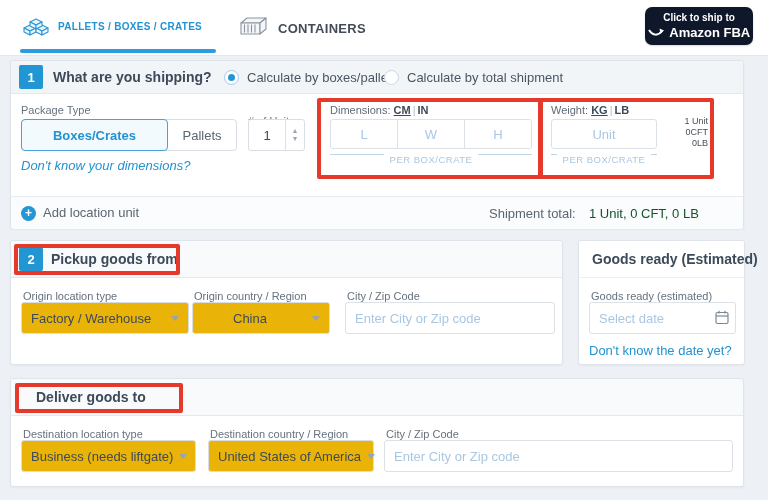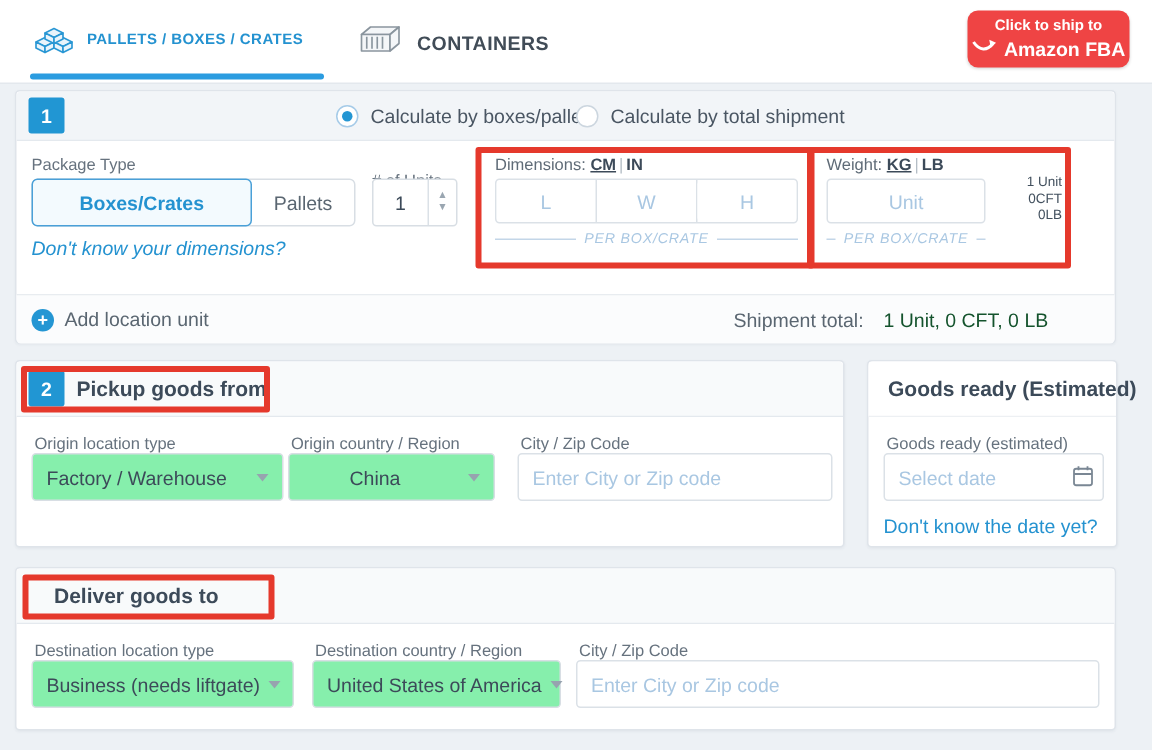--- a/index.html
+++ b/index.html
@@ -11,37 +11,37 @@
     overflow: hidden;
     color: #3c4a59;
   }
   .abs { position: absolute; }
 
   
   .topbar { left:0; top:0; width:768px; height:56px; background:#ffffff; border-bottom:1px solid #e3e8ed; }
   .tab-label-active { font-size:10px; font-weight:bold; color:#2492d0; letter-spacing:.3px; }
   .tab-label { font-size:13px; font-weight:bold; color:#414c57; letter-spacing:.3px; }
   .tab-underline { background:#2b9ce0; border-radius:2px; }
-  .fba-btn { left:645px; top:7px; width:108px; height:38px; background:#ef4444; border-radius:7px;
+  .fba-btn { left:645px; top:7px; width:108px; height:38px; background:#0f172a; border-radius:7px;
     color:#fff; text-align:center; cursor:pointer; box-shadow:0 1px 2px rgba(0,0,0,.15); padding-top:5px; }
   .fba-line1 { font-size:10px; font-weight:bold; display:block; }
   .fba-line2 { font-size:13px; font-weight:bold; display:inline-block; vertical-align:middle; }
 
   
   .panel { background:#fff; border:1px solid #dfe4ea; border-radius:3px; box-shadow:0 1px 2px rgba(40,60,80,.05); }
   .panel-header { position:absolute; left:0; top:0; right:0; background:#f2f5f8; border-bottom:1px solid #e4e9ee; border-radius:3px 3px 0 0; }
   .panel-header-light { background:#f8fafb; }
   .num-badge { width:24px; height:24px; background:#2196d3; color:#fff; font-size:13px; font-weight:bold;
     display:flex; align-items:center; justify-content:center; border-radius:2px; }
   .sec-title { font-size:14px; font-weight:bold; color:#3c4a59; white-space:nowrap; }
   .annot { border:4px solid #e5392c; border-radius:2px; pointer-events:none; z-index:5; }
 
   
   .field-label { font-size:11px; color:#66727e; white-space:nowrap; }
-  .sel { border:1px solid #d8dee4; border-radius:3px; background:#86efac; display:flex; align-items:center;
+  .sel { border:1px solid #d8dee4; border-radius:3px; background:#eab308; display:flex; align-items:center;
     justify-content:space-between; padding:0 9px; font-size:13px; color:#3c4a59; cursor:pointer; white-space:nowrap; }
   .caret { width:0; height:0; border-left:4px solid transparent; border-right:4px solid transparent; border-top:5px solid #97a3af; flex:none; margin-left:6px; }
   input.txt { border:1px solid #dbe1e7; border-radius:3px; font-family:"Liberation Sans",sans-serif;
     font-size:13px; color:#3c4a59; padding:0 9px; outline:none; width:100%; height:100%; }
   input.txt::placeholder { color:#a9c7e2; opacity:1; }
   input.center { text-align:center; padding:0; }
   .radio { width:15px; height:15px; border-radius:50%; background:#fff; border:1px solid #ccd6df; cursor:pointer; }
   .radio.sel-on { border-color:#a6cbe8; }
   .radio.sel-on::after { content:""; display:block; width:7px; height:7px; border-radius:50%; background:#2496d3; margin:3px auto; }
   .radio-label { font-size:13px; color:#4a5663; cursor:pointer; white-space:nowrap; }
@@ -53,21 +53,21 @@
   .units-val { flex:1; display:flex; align-items:center; justify-content:center; font-size:13px; color:#3c4a59; }
   .units-spin { width:19px; border-left:1px solid #dbe1e7; display:flex; flex-direction:column; align-items:center; justify-content:center; color:#9aa6b1; font-size:7px; line-height:8px; cursor:pointer; }
   .mini-label { font-size:11px; color:#5f6b77; white-space:nowrap; }
   .mini-label b { color:#3c4a59; }
   .mini-label .u { text-decoration:underline; }
   .mini-label .sep { color:#b5bec6; padding:0 2px; }
   .lwh-group { display:flex; border:1px solid #dbe1e7; border-radius:3px; overflow:hidden; background:#fff; }
   .lwh-cell { flex:1; border-left:1px solid #dbe1e7; }
   .lwh-cell:first-child { border-left:none; }
   .lwh-cell input { border:none; }
-  .per-row { display:flex; align-items:center;font-style:italic; }
+  .per-row { display:flex; align-items:flex-start; }
   .per-row .line { flex:1; height:1px; background:#c3d6e8; }
   .per-row .per-text { font-size:9.5px; color:#a9c7e2; letter-spacing:.5px; padding:0 6px; white-space:nowrap; }
   .unit-summary { font-size:9px; line-height:11px; color:#42505e; text-align:right; }
   .link { font-size:13px; color:#2492d0; cursor:pointer; white-space:nowrap; }
   .italic { font-style:italic; }
   .plus-icon { width:15px; height:15px; border-radius:50%; background:#2496d3; color:#fff; font-size:12px;
     line-height:14px; text-align:center; font-weight:bold; }
   .footer-row { position:absolute; left:0; right:0; background:#fbfcfd; border-top:1px solid #e8ecf0; border-radius:0 0 3px 3px; }
   .total-label { font-size:13px; color:#5a6671; }
   .total-value { font-size:13px; color:#14532d; }
@@ -117,20 +117,21 @@
         <polygon points="11.5,1.5 16,3.5 12.5,6.8" fill="#fff"></polygon>
       </svg>
     </span>
     <span class="fba-line2">Amazon FBA</span>
   </div>
 </div>
 
 <div class="abs panel" style="left:10px; top:60px; width:734px; height:169px;">
   <div class="panel-header" style="height:33px;"></div>
   <div class="abs num-badge" style="left:8px; top:4px;">1</div>
+  <div class="abs sec-title" style="left:42px; top:8px;">What are you shipping?</div>
 
   <div class="abs radio sel-on" style="left:213px; top:9px;"></div>
   <div class="abs radio-label" style="left:236px; top:9px;">Calculate by boxes/pallets</div>
   <div class="abs radio" style="left:373px; top:9px;"></div>
   <div class="abs radio-label" style="left:396px; top:9px;">Calculate by total shipment</div>
 
   <div class="abs field-label" style="left:10px; top:43px;">Package Type</div>
   <div class="abs seg-group" style="left:10px; top:58px; width:216px; height:32px;">
     <div class="abs seg-rest" style="left:146px; top:0; right:0; bottom:0;">Pallets</div>
     <div class="abs seg-active" style="left:-1px; top:-1px; width:147px; height:32px;">Boxes/Crates</div>

